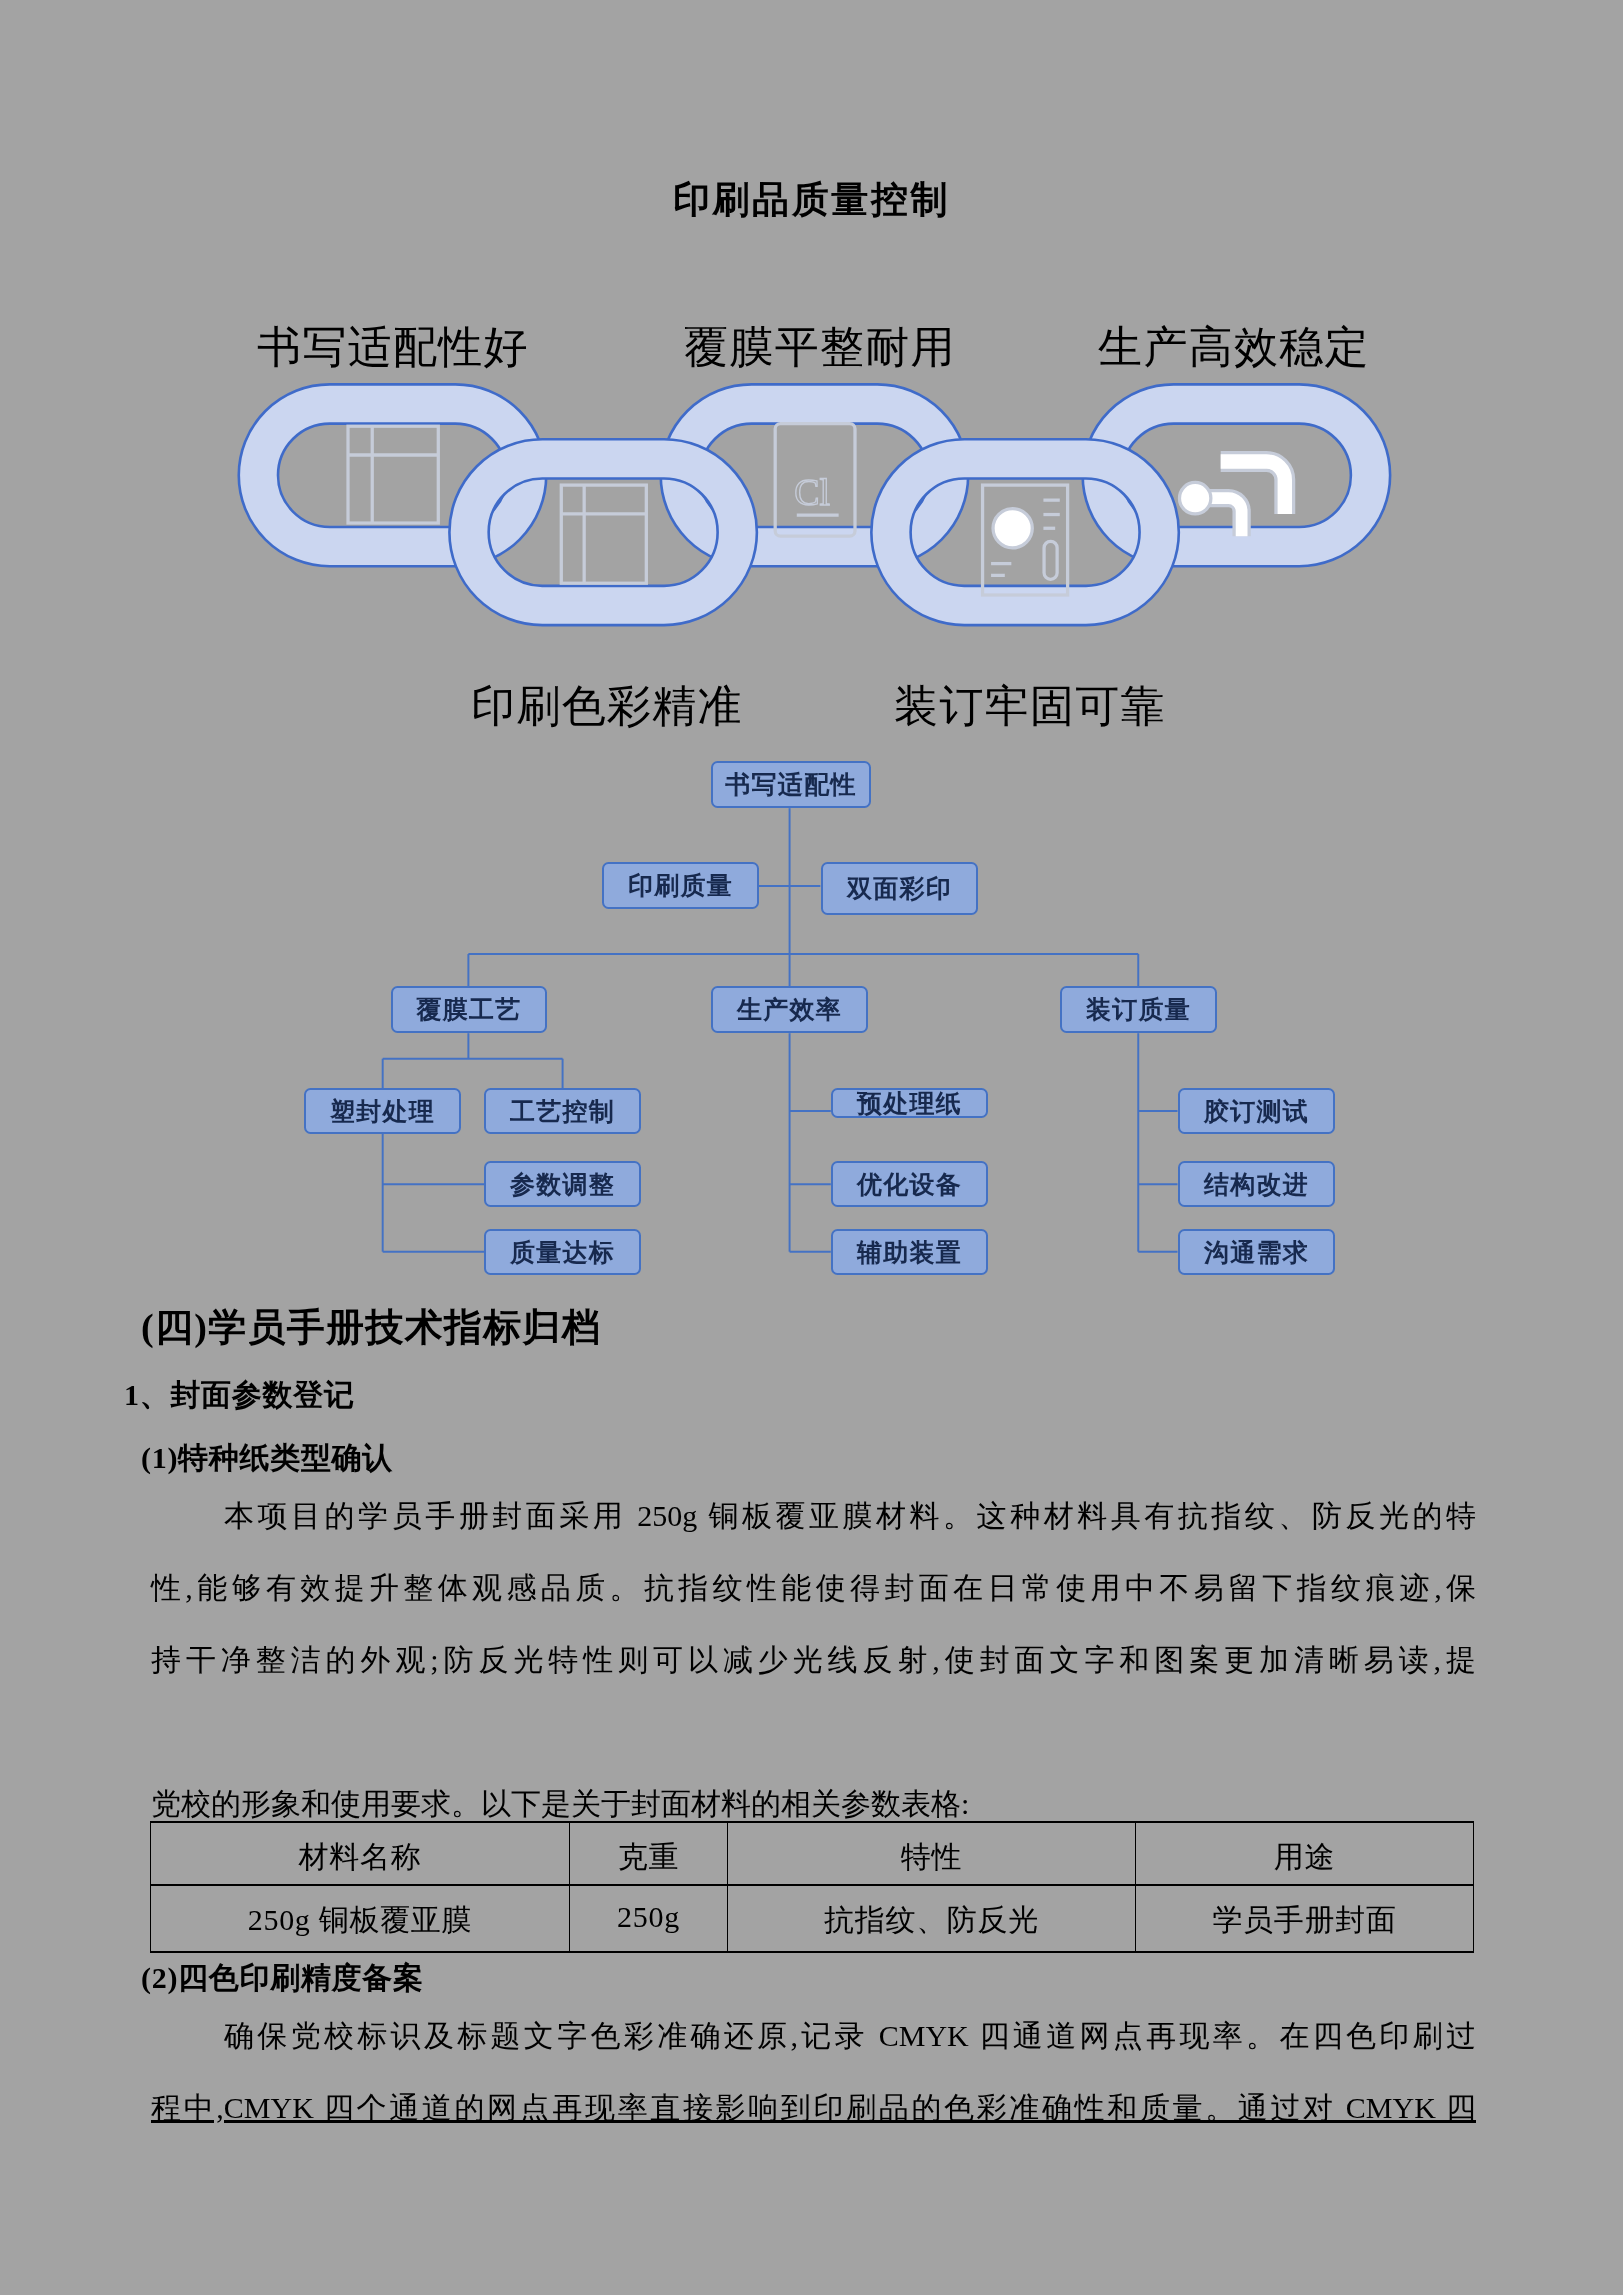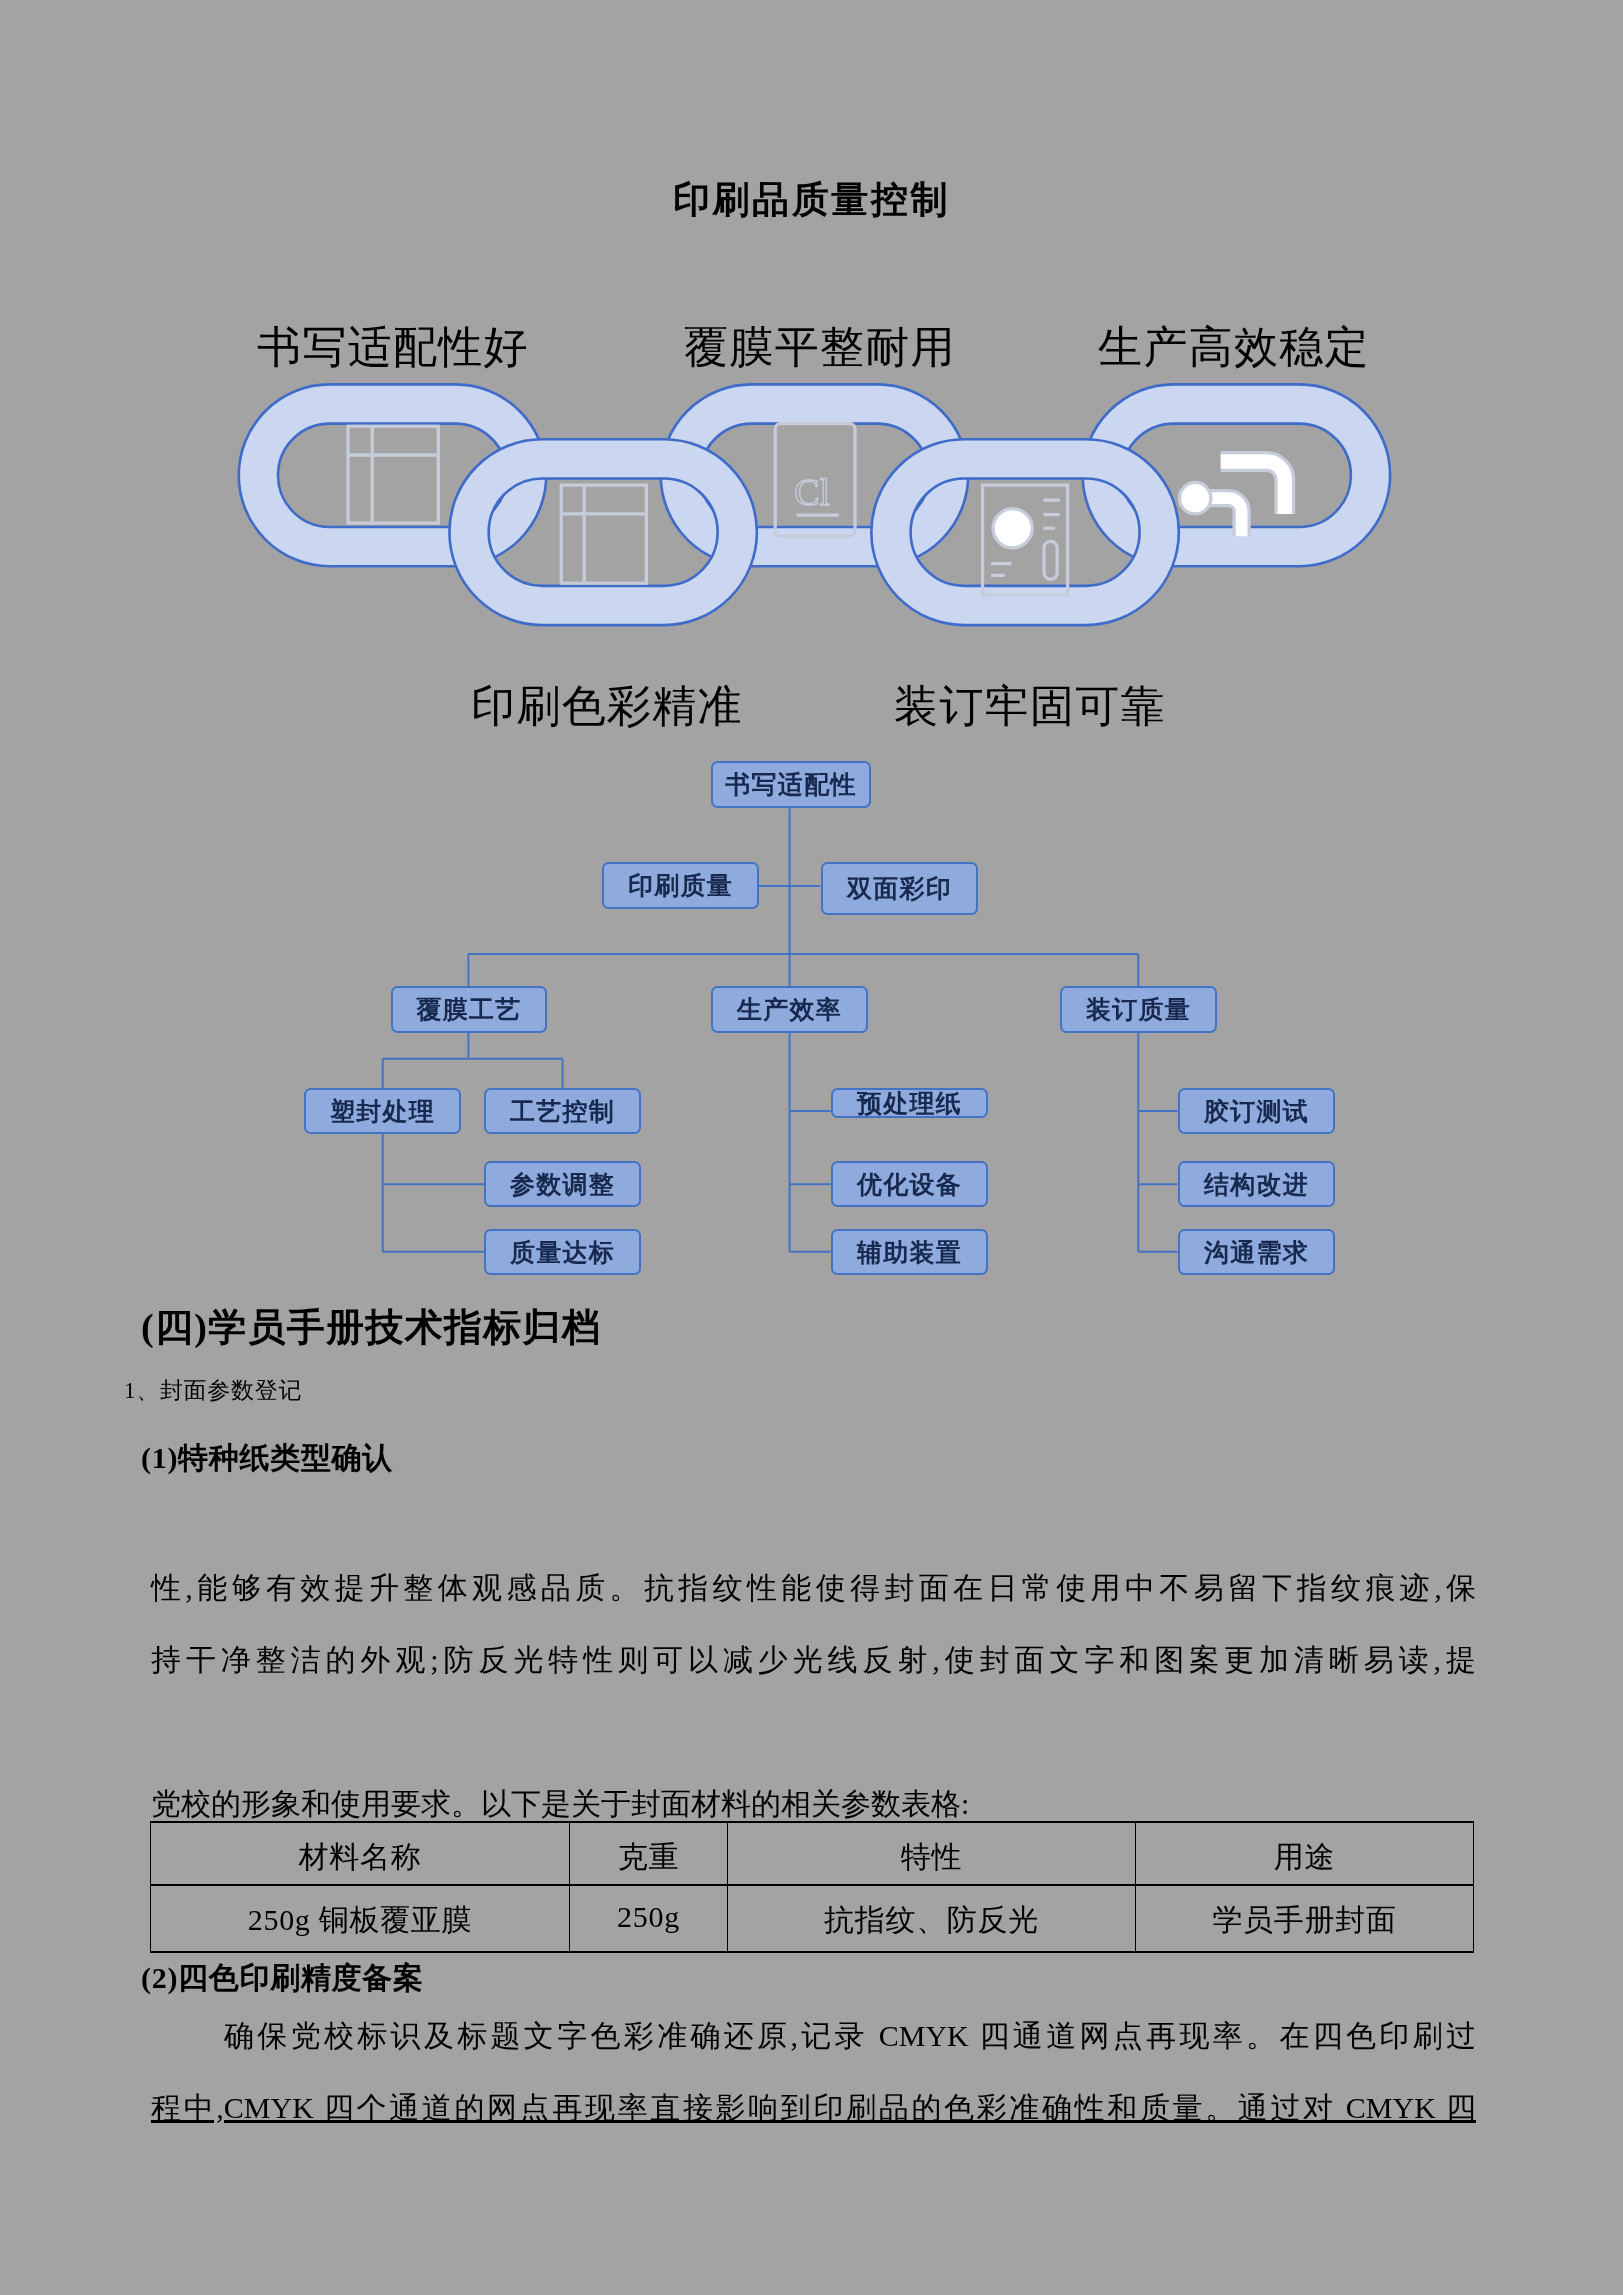--- a/index.html
+++ b/index.html
@@ -25,21 +25,21 @@
     position:absolute;
     background:#8faadc;
     border:2px solid #4472c4;
     border-radius:6.5px;
     box-sizing:border-box;
     display:flex;align-items:center;justify-content:center;
     font-size:25px;font-weight:bold;color:#17294e;
     letter-spacing:1.3px;white-space:nowrap;
   }
   .h2{left:141px;top:1302px;font-size:38px;font-weight:bold;letter-spacing:1.3px;}
-  .h3{left:124px;top:1375px;font-size:23px;font-weight:normal;letter-spacing:0.7px;}
+  .h3{left:124px;top:1375px;font-size:30px;font-weight:bold;letter-spacing:0.7px;}
   .h4{left:141px;font-size:30px;font-weight:bold;letter-spacing:0.7px;}
   .pline{
     left:151px;width:1325px;height:39px;
     font-size:30px;line-height:38px;
     text-align:justify;text-align-last:justify;
     white-space:nowrap;
   }
   .pline.indent{padding-left:73px;width:1252px;}
   .pline.short{text-align:left;text-align-last:left;}
   
@@ -171,20 +171,21 @@
   <div class="obox" style="left:831px;top:1161px;width:157px;height:46px;">优化设备</div>
   <div class="obox" style="left:831px;top:1229px;width:157px;height:46px;">辅助装置</div>
   <div class="obox" style="left:1178px;top:1088px;width:157px;height:46px;">胶订测试</div>
   <div class="obox" style="left:1178px;top:1161px;width:157px;height:46px;">结构改进</div>
   <div class="obox" style="left:1178px;top:1229px;width:157px;height:46px;">沟通需求</div>
 
   <div class="abs h2">(四)学员手册技术指标归档</div>
   <div class="abs h3">1、封面参数登记</div>
   <div class="abs h4" style="top:1438px;">(1)特种纸类型确认</div>
 
+  <div class="abs pline indent" style="top:1497px;">本项目的学员手册封面采用 250g 铜板覆亚膜材料。这种材料具有抗指纹、防反光的特</div>
   <div class="abs pline" style="top:1569px;">性,能够有效提升整体观感品质。抗指纹性能使得封面在日常使用中不易留下指纹痕迹,保</div>
   <div class="abs pline" style="top:1641px;">持干净整洁的外观;防反光特性则可以减少光线反射,使封面文字和图案更加清晰易读,提</div>
   <div class="abs pline short" style="top:1785px;">党校的形象和使用要求。以下是关于封面材料的相关参数表格:</div>
 
   <div class="abs ptable">
     <div class="cell hdr c0">材料名称</div>
     <div class="cell hdr">克重</div>
     <div class="cell hdr">特性</div>
     <div class="cell hdr">用途</div>
     <div class="cell bod c0">250g 铜板覆亚膜</div>

